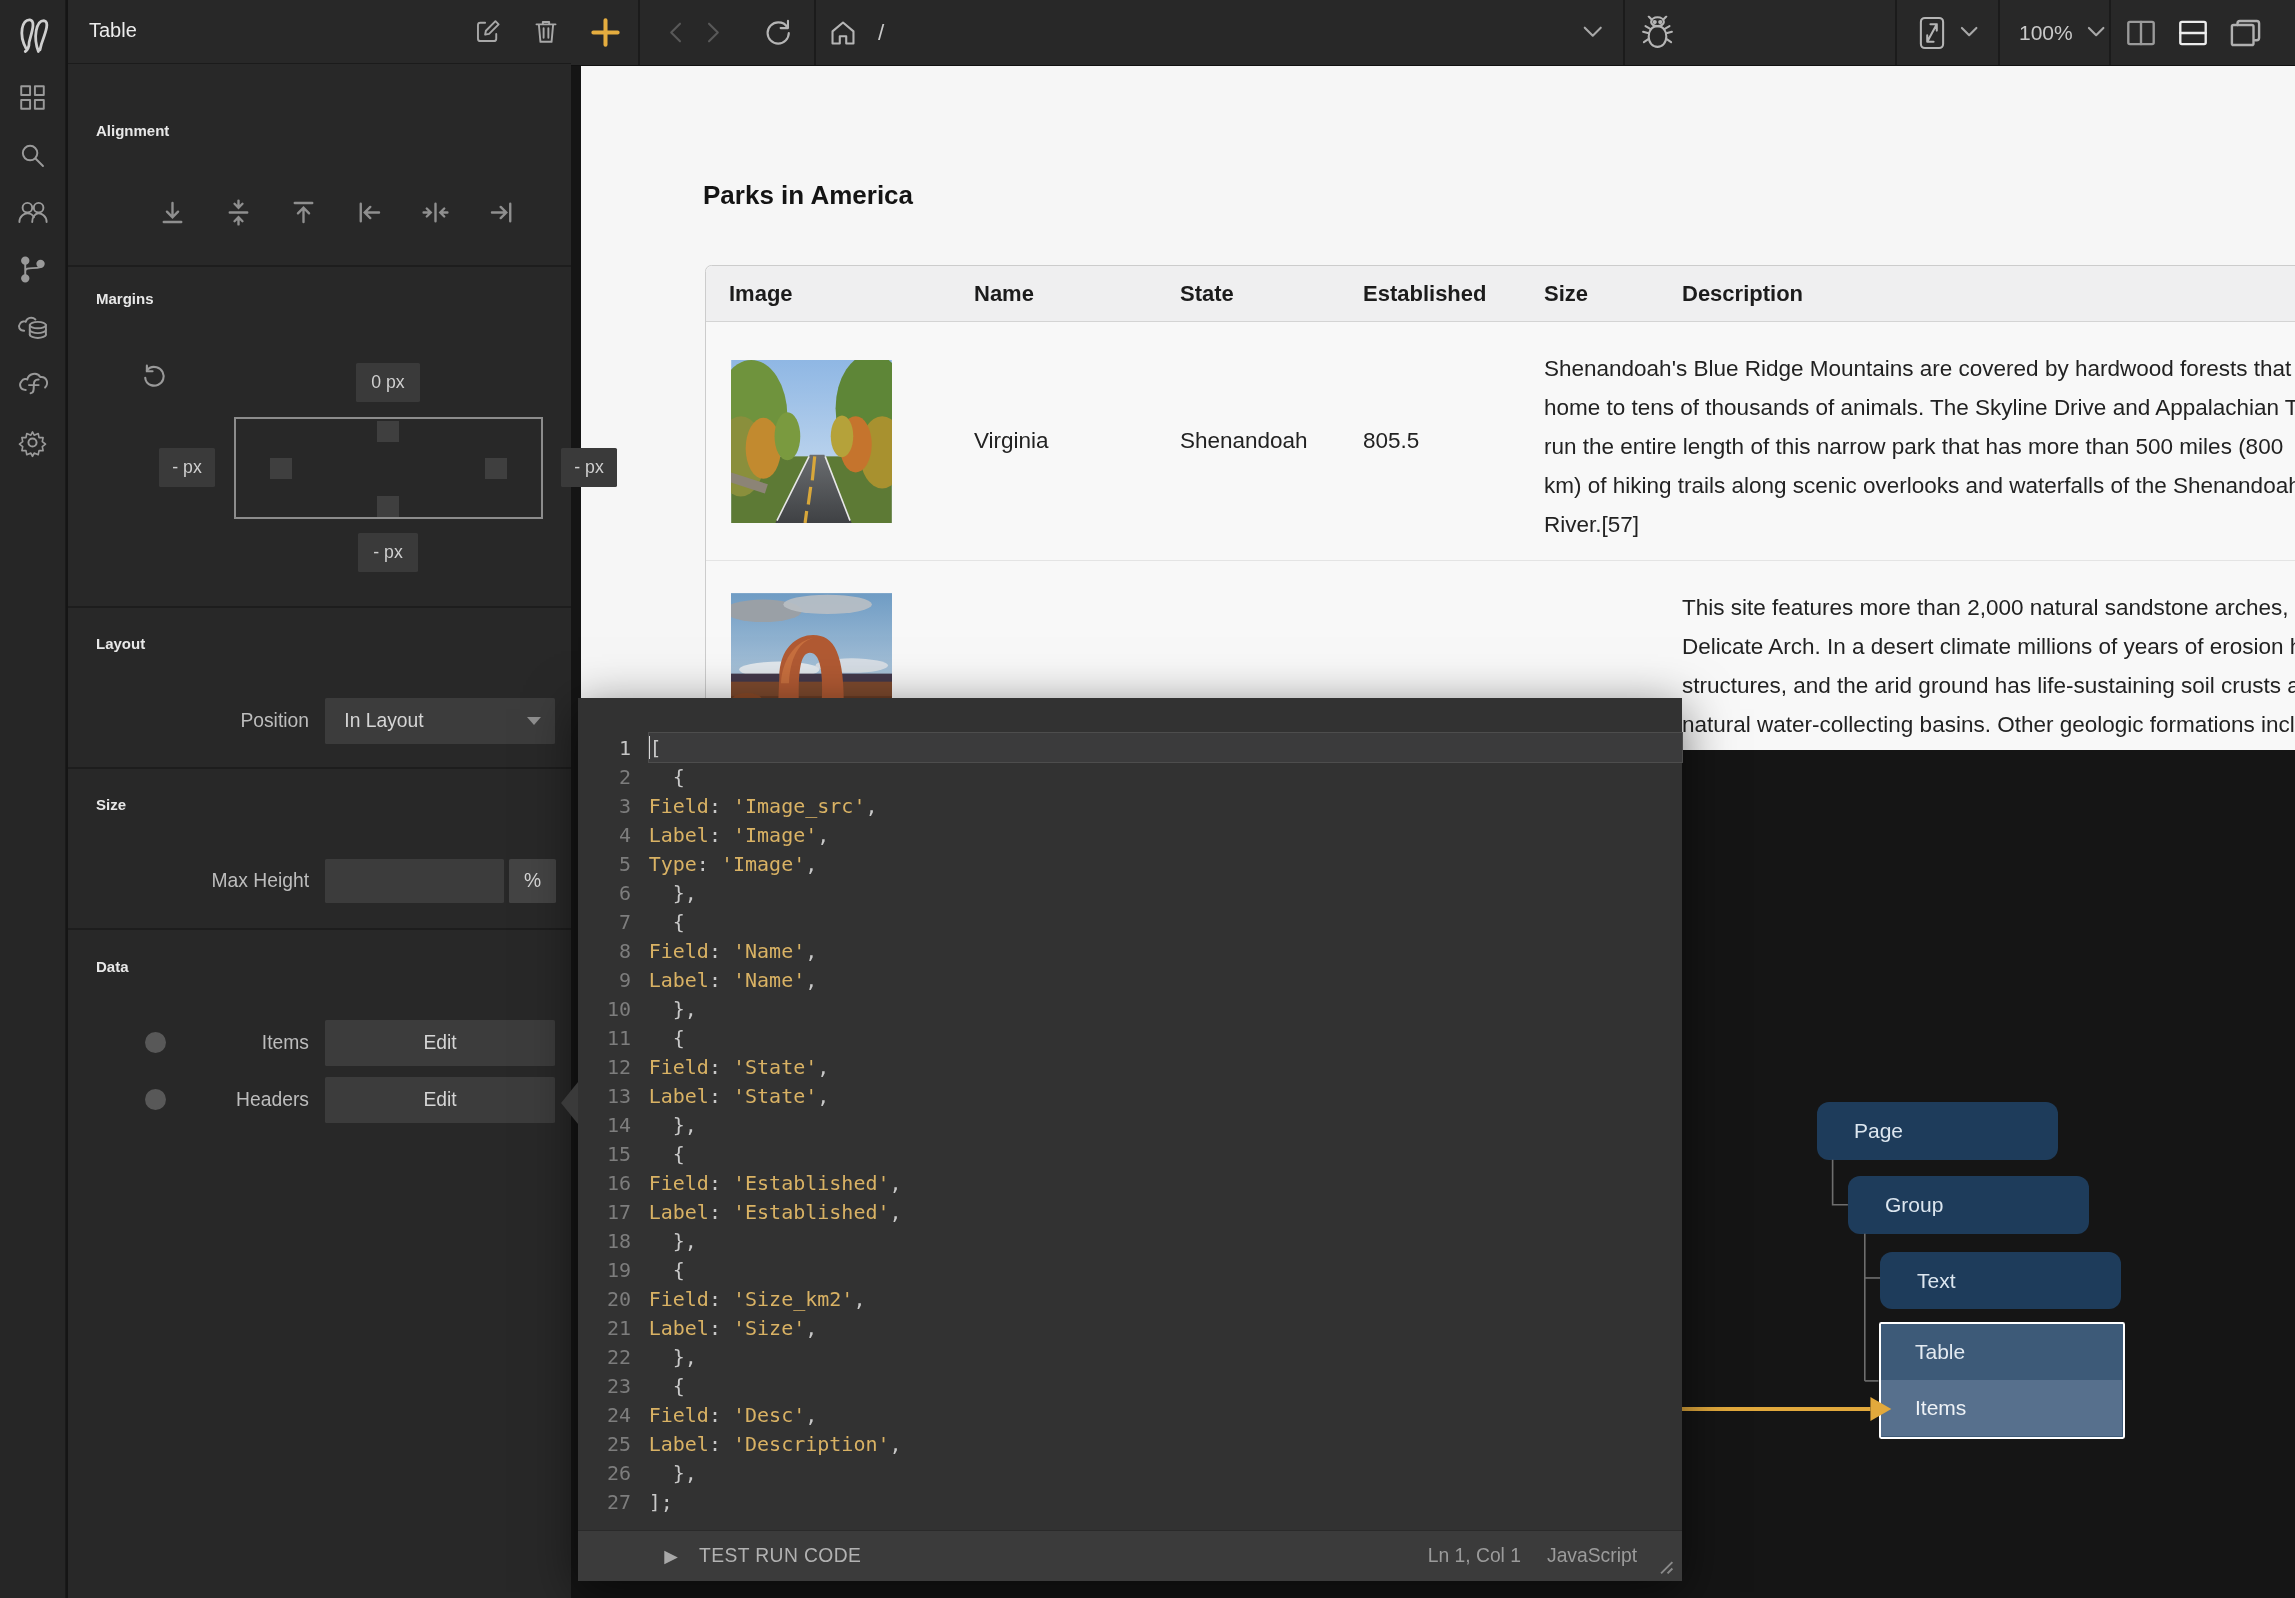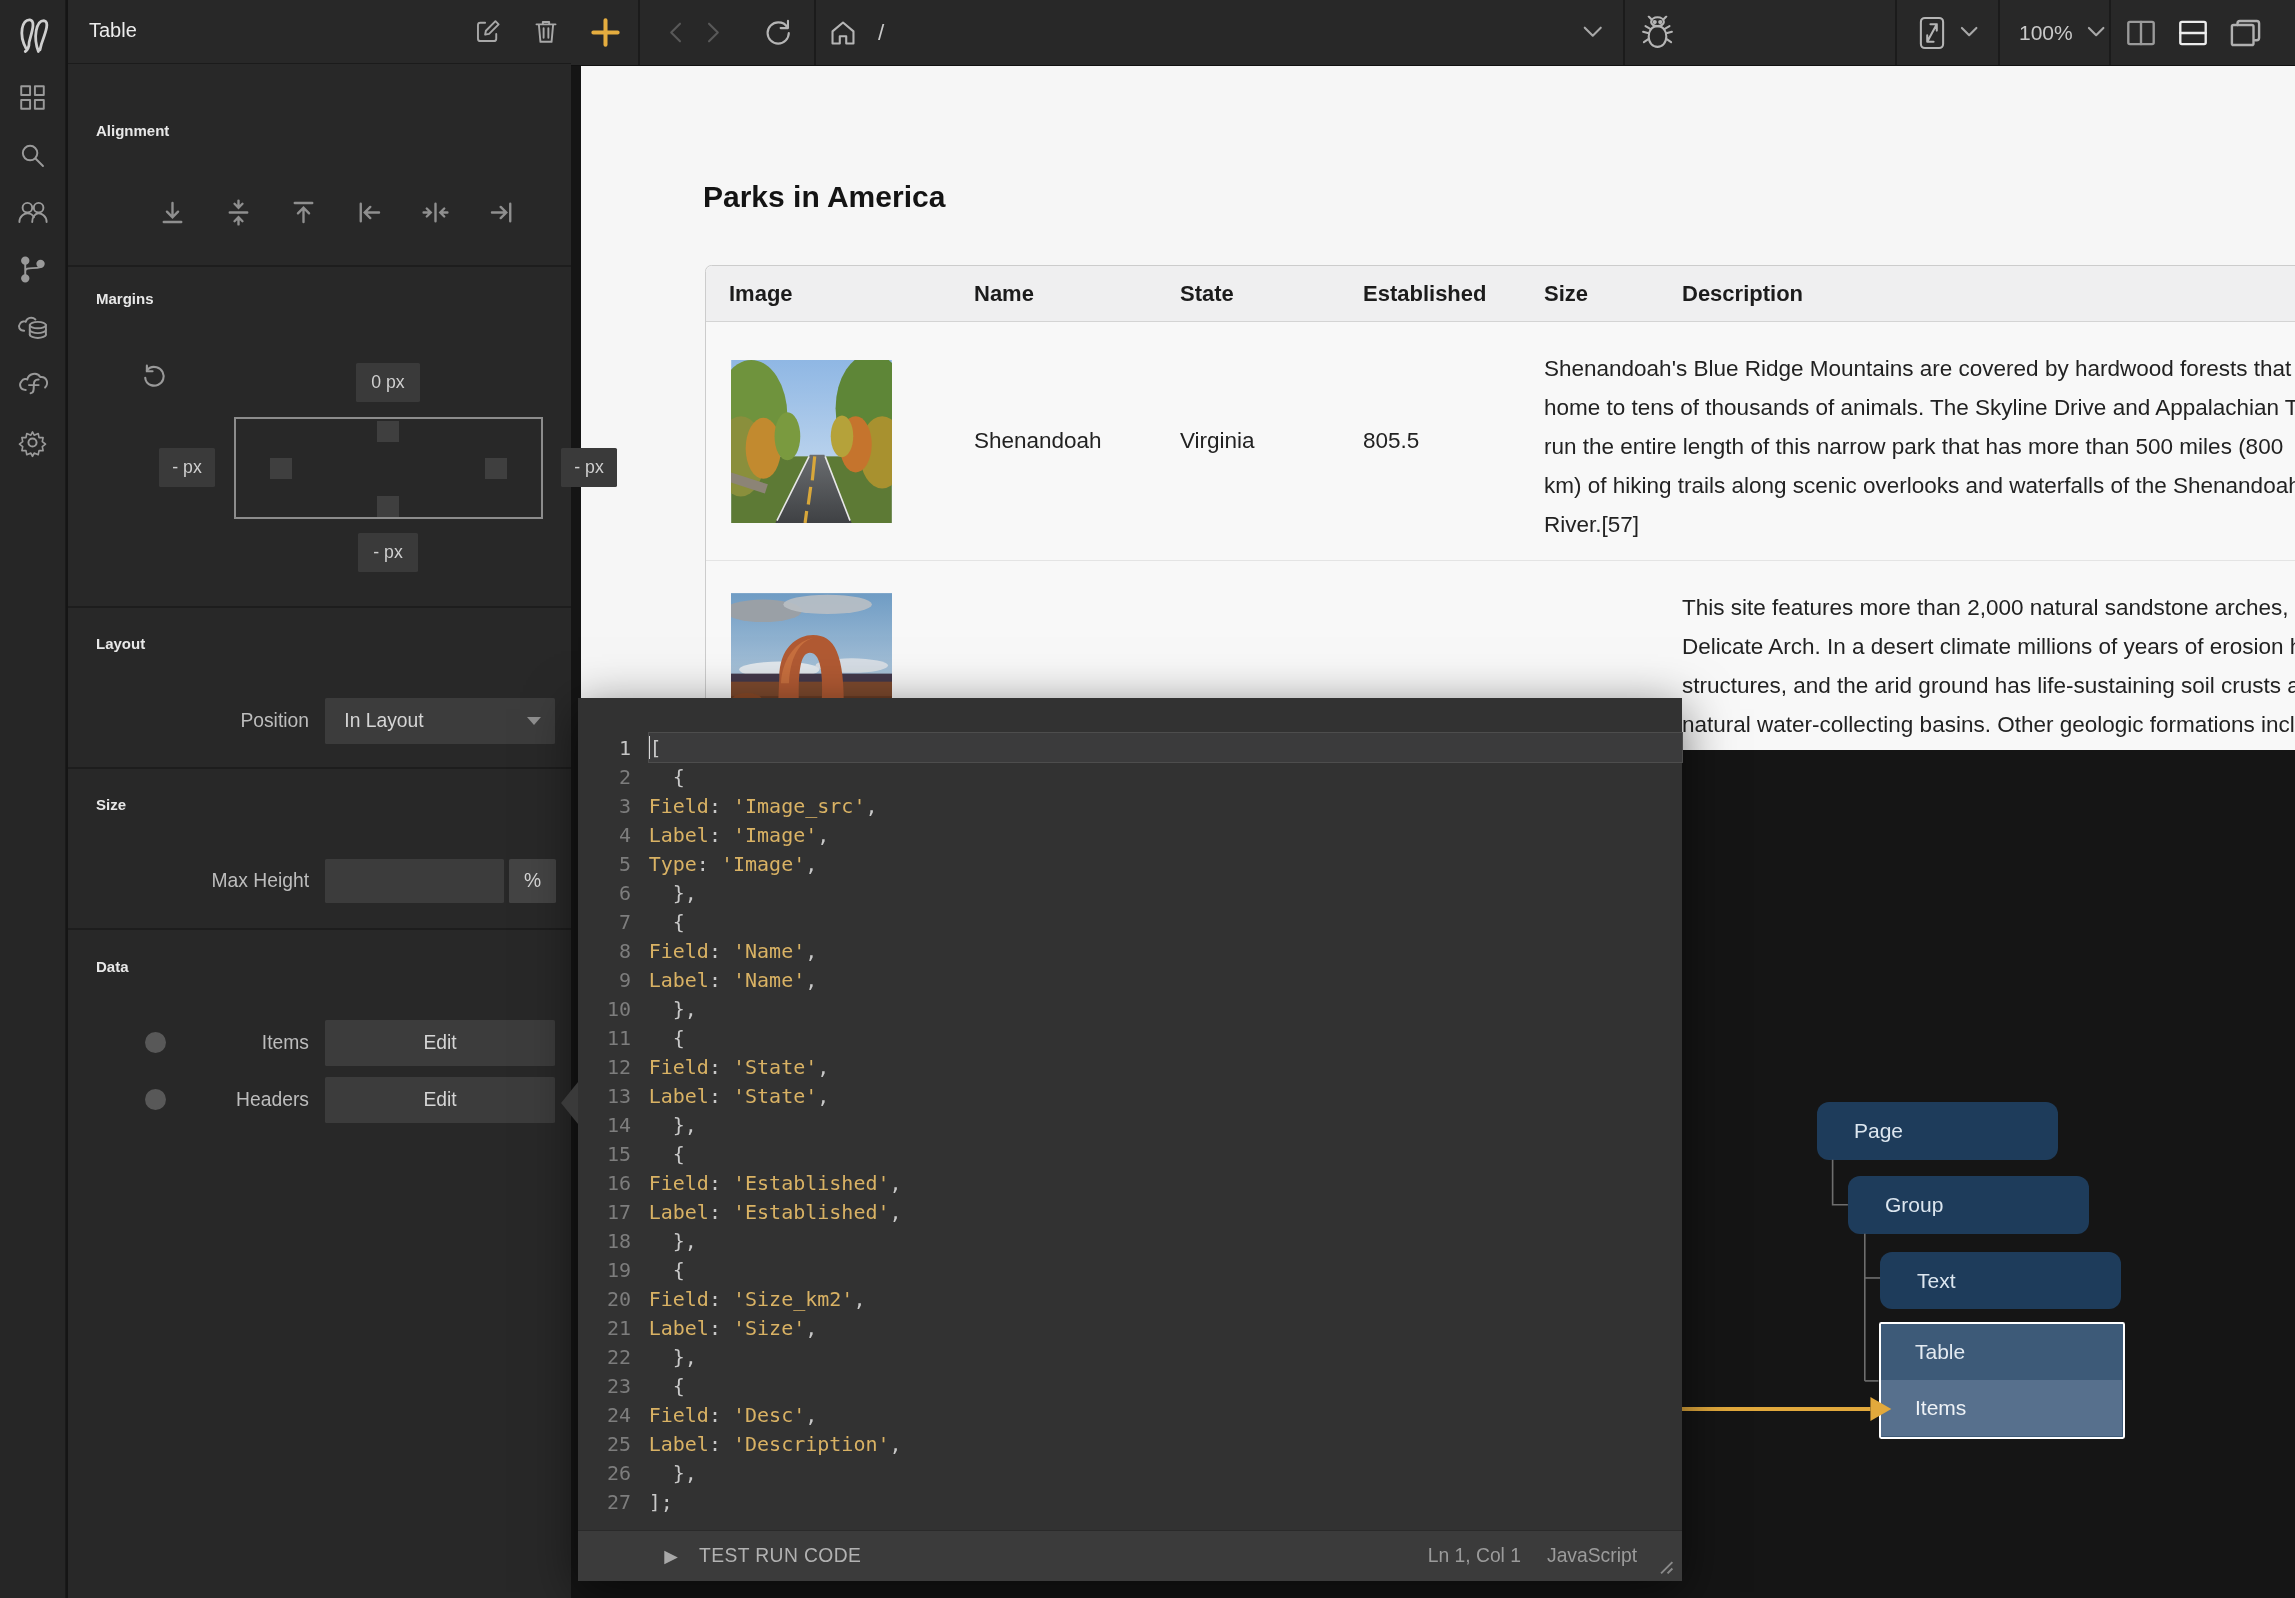--- a/index.html
+++ b/index.html
@@ -37,21 +37,21 @@
   
   #topbar{left:571px;top:0;width:1724px;height:66px;background:#282828;z-index:20;border-bottom:1.6px solid #111}
   .tb-div{position:absolute;top:0;bottom:0;width:1.6px;background:#1b1b1b}
   .tb-icon{position:absolute;top:50%;transform:translate(-50%,-50%);width:37px;height:37px;display:flex;align-items:center;justify-content:center}
   .tb-icon svg{stroke:#b5b5b5;fill:none;stroke-width:2.6;stroke-linecap:round;stroke-linejoin:round}
   .tb-icon.dim svg{stroke:#585858}
   .tb-text{position:absolute;top:50%;transform:translateY(-50%);color:#c9c9c9;font-size:21px}
 
   
   #canvas{left:581px;top:66px;width:1715px;height:684px;background:#f6f6f6;overflow:hidden;z-index:5}
-  #page-title{position:absolute;left:122px;top:114px;font-size:30px;font-weight:bold;color:#141414}
+  #page-title{position:absolute;left:122px;top:114px;font-size:26px;font-weight:bold;color:#141414}
   #ptable{position:absolute;left:124px;top:199px;width:2091px;border:0.8px solid #cccccc;border-radius:6.4px 6.4px 0 0;background:#f8f8f8}
   .trow{display:grid;grid-template-columns:245px 206px 183px 181px 138px 1138px;}
   .trow.head{height:56px;background:#efeff0;border-bottom:0.8px solid #d4d4d4;border-radius:6.4px 6.4px 0 0}
   .trow.body{height:239px;border-bottom:0.8px solid #e4e4e4}
   .trow.body.last{height:450px;border-bottom:none}
   .tcell{padding-left:23px;display:flex;align-items:center;font-size:22.5px;color:#222;white-space:pre-line}
   .trow.head .tcell{font-size:22px;font-weight:bold;color:#1c1c1c}
   .tcell.desc{display:block;padding-top:27px;font-size:22.5px;line-height:39px;white-space:pre;align-items:flex-start}
   .thumb{width:161px;height:163px;margin-left:2.4px}
   .thumb2{width:161px;height:121px;margin-left:2.4px;margin-top:-56px}
@@ -364,22 +364,22 @@
             <ellipse cx="12" cy="120" rx="30" ry="50" fill="#8a8f3c"></ellipse>
             <ellipse cx="40" cy="110" rx="22" ry="38" fill="#c28a2f"></ellipse>
             <ellipse cx="175" cy="60" rx="45" ry="68" fill="#5e8637"></ellipse>
             <ellipse cx="188" cy="115" rx="28" ry="45" fill="#a8912f"></ellipse>
             <ellipse cx="155" cy="105" rx="20" ry="35" fill="#c5742d"></ellipse>
             <ellipse cx="70" cy="95" rx="16" ry="30" fill="#7a9a3f"></ellipse>
             <ellipse cx="138" cy="95" rx="14" ry="26" fill="#b5a23a"></ellipse>
             <rect x="0" y="140" width="48" height="12" fill="#8c8476" transform="rotate(18 0 140)"></rect>
           </svg>
         </span>
+        <span class="tcell">Virginia</span>
         <span class="tcell">Shenandoah</span>
-        <span class="tcell">Virginia</span>
         <span class="tcell">805.5</span>
         <span class="tcell desc">Shenandoah's Blue Ridge Mountains are covered by hardwood forests that are
 home to tens of thousands of animals. The Skyline Drive and Appalachian Trail
 run the entire length of this narrow park that has more than 500 miles (800
 km) of hiking trails along scenic overlooks and waterfalls of the Shenandoah
 River.[57]</span>
       </div>
       <div class="trow body last">
         <span class="tcell" style="align-items:flex-start;padding-top:32px">
           <svg class="thumb2" style="margin-top:0" viewBox="0 0 200 150">

